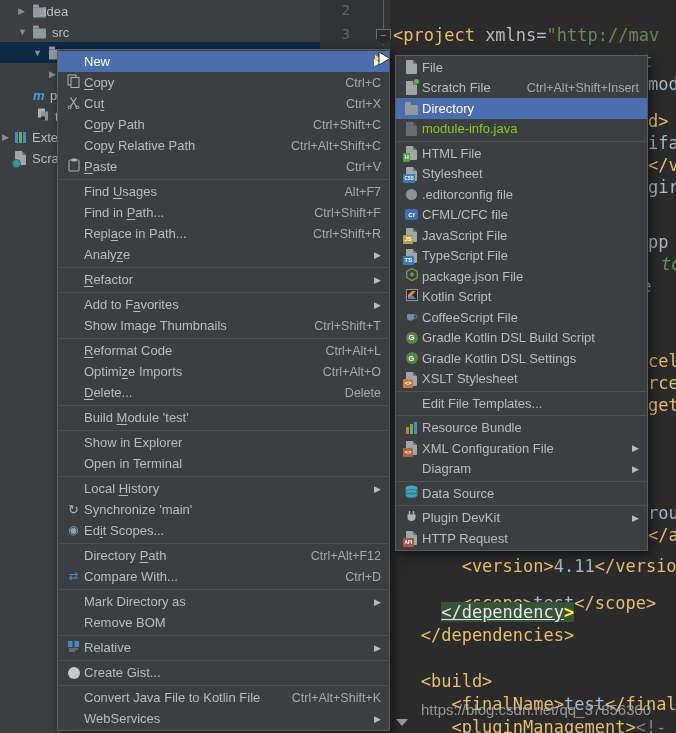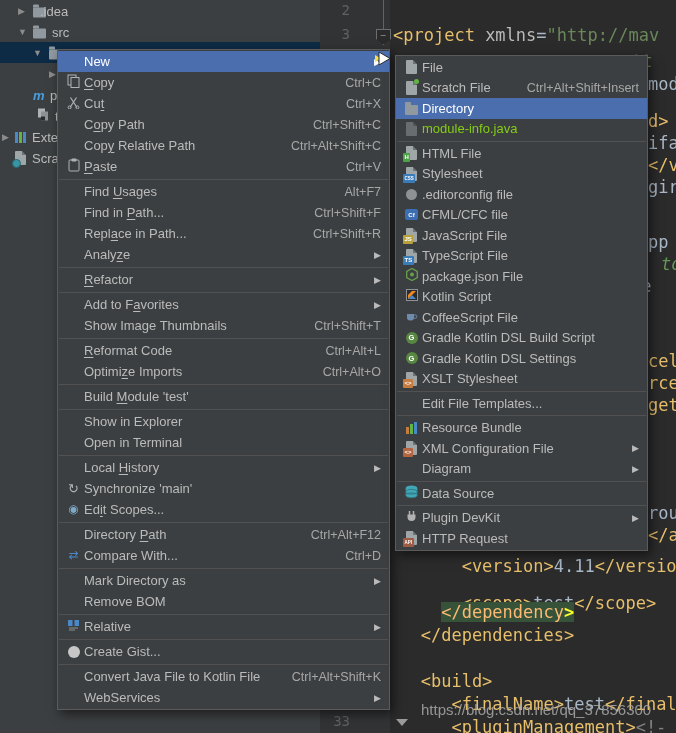--- a/index.html
+++ b/index.html
@@ -14,21 +14,21 @@
   
   .editor{position:absolute;left:320px;top:0;width:356px;height:733px;background:#2B2B2B;z-index:2;overflow:hidden;}
   .gutter{position:absolute;left:0;top:0;width:70px;height:733px;background:#313335;}
   .lnum{position:absolute;left:0;width:30px;text-align:right;color:#606366;
         font-family:"DejaVu Sans Mono",monospace;font-size:14px;}
   .code-line{position:absolute;white-space:pre;font-family:"DejaVu Sans Mono",monospace;font-size:17px;line-height:20px;}
   .frag{position:absolute;white-space:pre;font-family:"DejaVu Sans Mono",monospace;font-size:17px;}
   .seg-t{color:#E8BF6A;} .seg-p{color:#A9B7C6;} .seg-s{color:#6A8759;}
   .seg-a{color:#BABABA;} .seg-c{color:#808080;}
   .seg-g{color:#629755;font-style:italic;}
-  .seg-ht{color:#fdba74;background:#365239;}
+  .seg-ht{color:#e5e5e5;background:#365239;text-decoration:underline;}
   .seg-hy{color:#FCFF2B;background:#365239;font-weight:bold;}
   .fold-guide{position:absolute;left:63px;top:0;width:1px;height:29px;background:#606366;}
   .fold-box{position:absolute;left:56px;top:29px;width:15px;height:16px;border:1px solid #6B6E70;
             background:#2B2B2B;color:#9B9B9B;font-size:10px;line-height:12px;text-align:center;
             clip-path:polygon(0 0,100% 0,100% 62%,50% 100%,0 62%);box-sizing:border-box;}
   .fold-mark{position:absolute;left:62px;width:7px;height:7px;border-left:1px solid #606366;border-top:1px solid #606366;}
   .fold-down{position:absolute;left:76px;width:0;height:0;border-left:6px solid transparent;
              border-right:6px solid transparent;border-top:7px solid #9B9B9B;}
   .watermark{position:absolute;color:#A9A9A9;opacity:.85;font-size:15px;z-index:3;}
   
@@ -289,20 +289,27 @@
         <span class="mi-short">Ctrl+Alt+L</span>
       </span>
     </div>
     <div class="mi">
       <span class="mi-icon"></span>
       <span class="mi-label">Optimi<u>z</u>e Imports</span>
       <span class="mi-right">
         <span class="mi-short">Ctrl+Alt+O</span>
       </span>
     </div>
+    <div class="mi">
+      <span class="mi-icon"></span>
+      <span class="mi-label"><u>D</u>elete...</span>
+      <span class="mi-right">
+        <span class="mi-short">Delete</span>
+      </span>
+    </div>
     <div class="msep"></div>
     <div class="mi">
       <span class="mi-icon"></span>
       <span class="mi-label">Build <u>M</u>odule 'test'</span>
       <span class="mi-right"></span>
     </div>
     <div class="msep"></div>
     <div class="mi">
       <span class="mi-icon"></span>
       <span class="mi-label">Show in Explorer</span>

